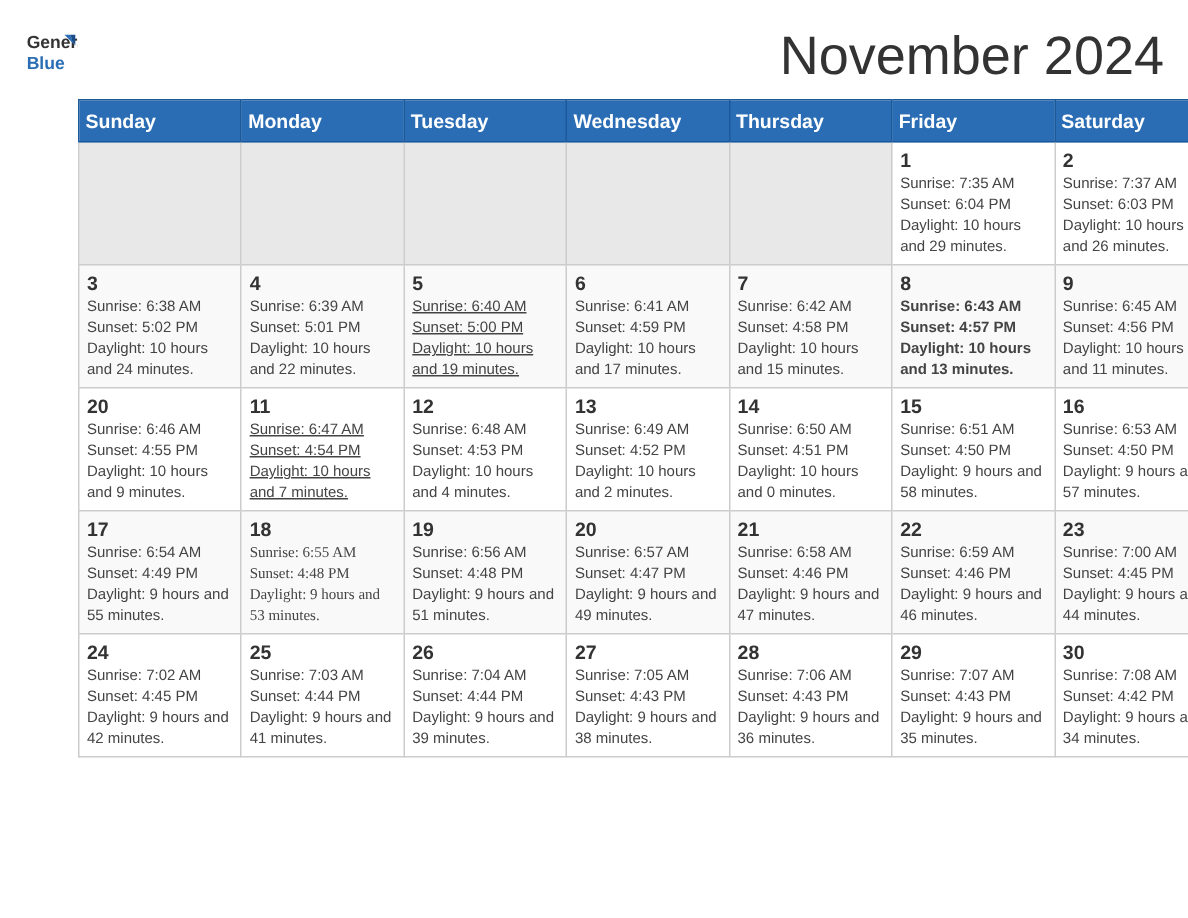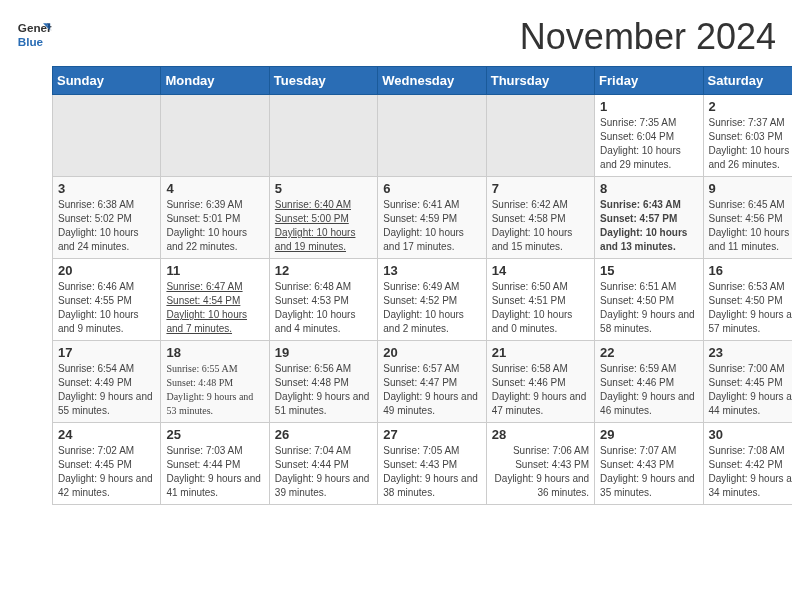--- a/index.html
+++ b/index.html
@@ -284,21 +284,21 @@
 Daylight: 9 hours and 39 minutes.</div>
         </td>
         <td>
           <span class="day-num">27</span>
           <div class="day-info" style="white-space: pre-line;">Sunrise: 7:05 AM
 Sunset: 4:43 PM
 Daylight: 9 hours and 38 minutes.</div>
         </td>
         <td>
           <span class="day-num">28</span>
-          <div class="day-info" style="white-space: pre-line; text-align: right;">Sunrise: 7:06 AM
+          <div class="day-info" style="white-space: pre-line;">Sunrise: 7:06 AM
 Sunset: 4:43 PM
 Daylight: 9 hours and 36 minutes.</div>
         </td>
         <td>
           <span class="day-num">29</span>
           <div class="day-info" style="white-space: pre-line;">Sunrise: 7:07 AM
 Sunset: 4:43 PM
 Daylight: 9 hours and 35 minutes.</div>
         </td>
         <td>

